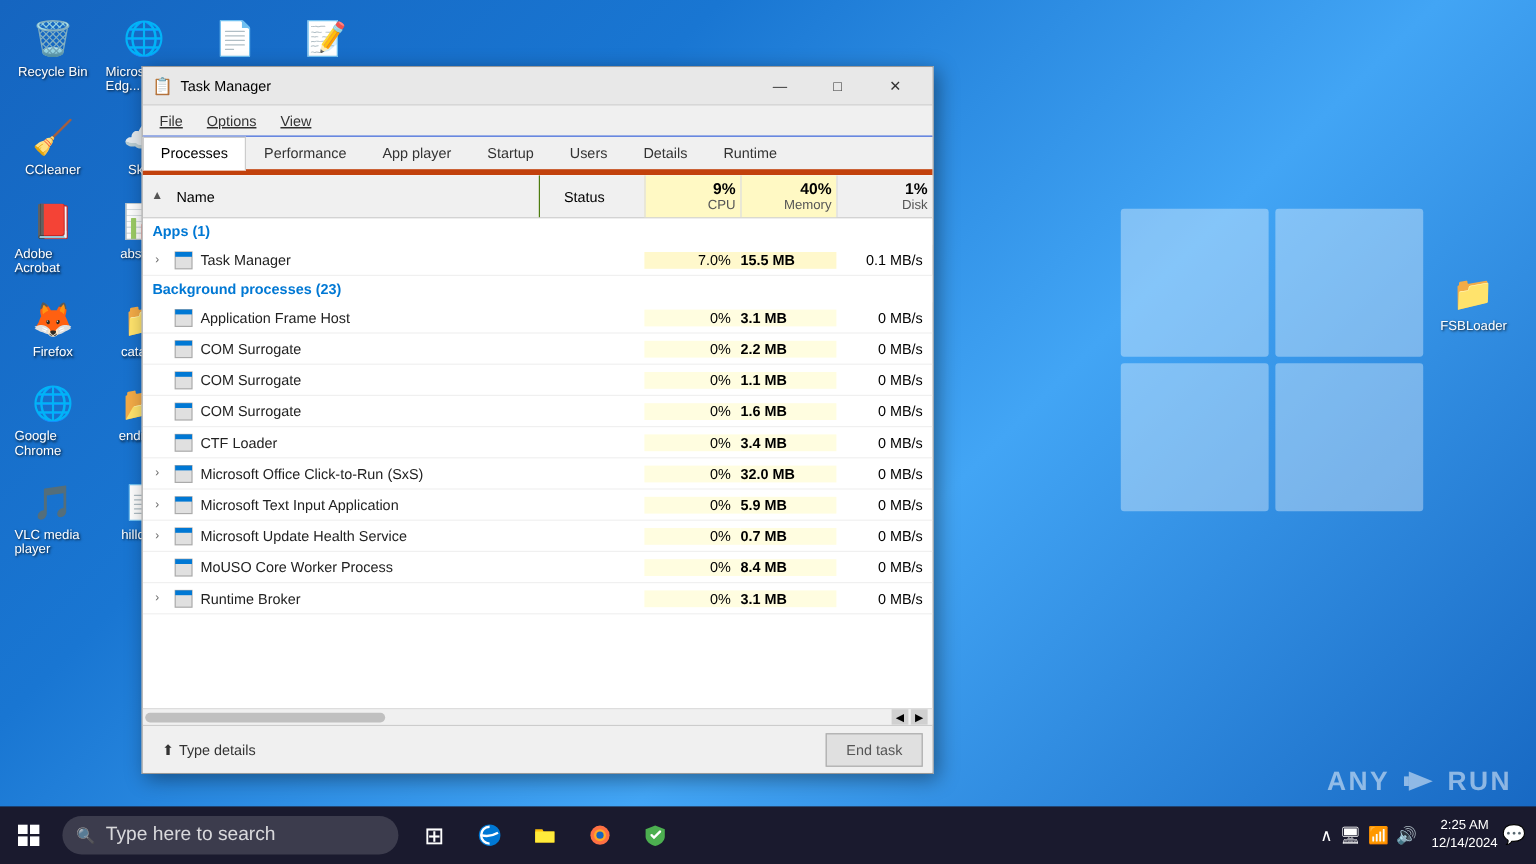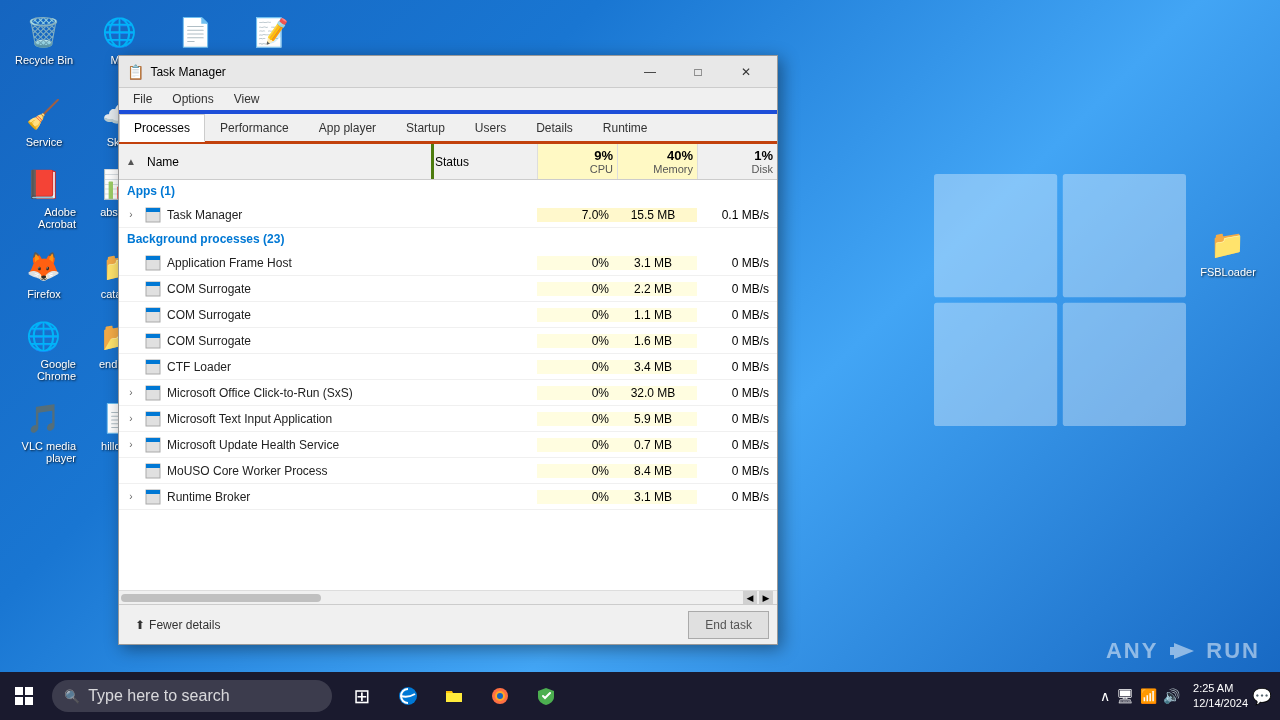--- a/index.html
+++ b/index.html
@@ -45,21 +45,21 @@
       height: 40px;
       margin-bottom: 2px;
       display: flex;
       align-items: center;
       justify-content: center;
       font-size: 28px;
     }
     .desktop-icon .icon-label {
       color: white;
       font-size: 11px;
-      text-align: right;
+      text-align: left;
       text-shadow: 1px 1px 2px rgba(0,0,0,0.8);
       word-break: break-word;
     }
 
     
     .desktop-icon-right {
       position: absolute;
       right: 16px;
       top: 220px;
     }
@@ -120,21 +120,21 @@
     .taskbar-right {
       margin-left: auto;
       display: flex;
       align-items: center;
       padding-right: 8px;
       gap: 4px;
       color: white;
       font-size: 11px;
     }
     .taskbar-time {
-      text-align: left;
+      text-align: center;
       line-height: 1.4;
     }
     .taskbar-icons {
       display: flex;
       gap: 6px;
       align-items: center;
       padding: 0 8px;
       font-size: 14px;
     }
 
@@ -180,35 +180,36 @@
       color: #333;
     }
 
     
     .menubar {
       height: 26px;
       background: #f0f0f0;
       display: flex;
       align-items: center;
       padding: 0 4px;
-      border-bottom: 4px solid #1d4ed8;
+      border-bottom: 1px solid #1d4ed8;
       flex-shrink: 0;
+      text-decoration: underline;
     }
     .menu-item {
       padding: 2px 10px;
       cursor: pointer;
       font-size: 12px;
       color: #333;
     }
 
     
     .tabs {
       display: flex;
       background: #f0f0f0;
-      border-bottom: 3px solid #c2410c;
+      border-bottom: 5px solid #c2410c;
       flex-shrink: 0;
     }
     .tab {
       padding: 6px 14px;
       cursor: pointer;
       font-size: 12px;
       color: #333;
       border: 1px solid transparent;
       margin-bottom: -1px;
     }
@@ -249,27 +250,27 @@
     .col-name {
       flex: 1;
       padding: 0 4px;
       display: flex;
       align-items: center;
       font-size: 12px;
       font-weight: 400;
       cursor: pointer;
     }
     .col-status {
-      width: 106px;
-      padding: 0 1px;
-      display: flex;
-      align-items: center;
-      font-size: 12px;
-      cursor: pointer;
-      border-left: 3px solid #4d7c0f;
+      width: 88px;
+      padding: 0 20px;
+      display: flex;
+      align-items: center;
+      font-size: 12px;
+      cursor: pointer;
+      border-left: 1px solid #4d7c0f;
     }
     .col-cpu {
       width: 80px;
       padding: 0 4px;
       display: flex;
       flex-direction: column;
       align-items: flex-end;
       justify-content: center;
       font-size: 12px;
       cursor: pointer;
@@ -371,24 +372,25 @@
     }
     .row-cpu {
       width: 80px;
       text-align: right;
       font-size: 12px;
       padding: 0 8px 0 0;
       background: #fffde0;
     }
     .row-memory {
       width: 80px;
-      text-align: center;
+      text-align: left;
       font-size: 12px;
       padding: 0 8px 0 0;
       background: #fffde0;
+      font-weight: bold;
     }
     .row-disk {
       width: 80px;
       text-align: right;
       font-size: 12px;
       padding: 0 8px 0 0;
     }
 
     
     .apps-row .row-cpu,
@@ -479,21 +481,21 @@
       </div>
       <div class="desktop-icon">
         <div class="icon-img">📝</div>
         <div class="icon-label"></div>
       </div>
     </div>
 
     <div style="display:flex; gap:4px; margin-top: 4px;">
       <div class="desktop-icon">
         <div class="icon-img">🧹</div>
-        <div class="icon-label">Service</div>
+        <div class="icon-label">CCleaner</div>
       </div>
       <div class="desktop-icon">
         <div class="icon-img">☁️</div>
         <div class="icon-label">Sky...</div>
       </div>
     </div>
 
     <div style="display:flex; gap:4px; margin-top: 4px;">
       <div class="desktop-icon">
         <div class="icon-img">📕</div>
@@ -761,21 +763,21 @@
         <div style="margin-left:auto; display:flex; gap:2px; padding-right:4px;">
           <div style="width:14px; height:14px; background:#d0d0d0; display:flex; align-items:center; justify-content:center; font-size:9px; cursor:pointer;">◀</div>
           <div style="width:14px; height:14px; background:#d0d0d0; display:flex; align-items:center; justify-content:center; font-size:9px; cursor:pointer;">▶</div>
         </div>
       </div>
     </div>
 
     <div class="bottom-bar">
       <div class="fewer-details-btn">
         <span>⬆</span>
-        <span>Fewer details</span>
+        <span>Type details</span>
       </div>
       <button class="end-task-btn">End task</button>
     </div>
   </div>
 
   <div class="taskbar">
     <div class="taskbar-start">
       <svg width="18" height="18" viewBox="0 0 18 18">
         <rect x="0" y="0" width="8" height="8" fill="white"></rect>
         <rect x="10" y="0" width="8" height="8" fill="white"></rect>

